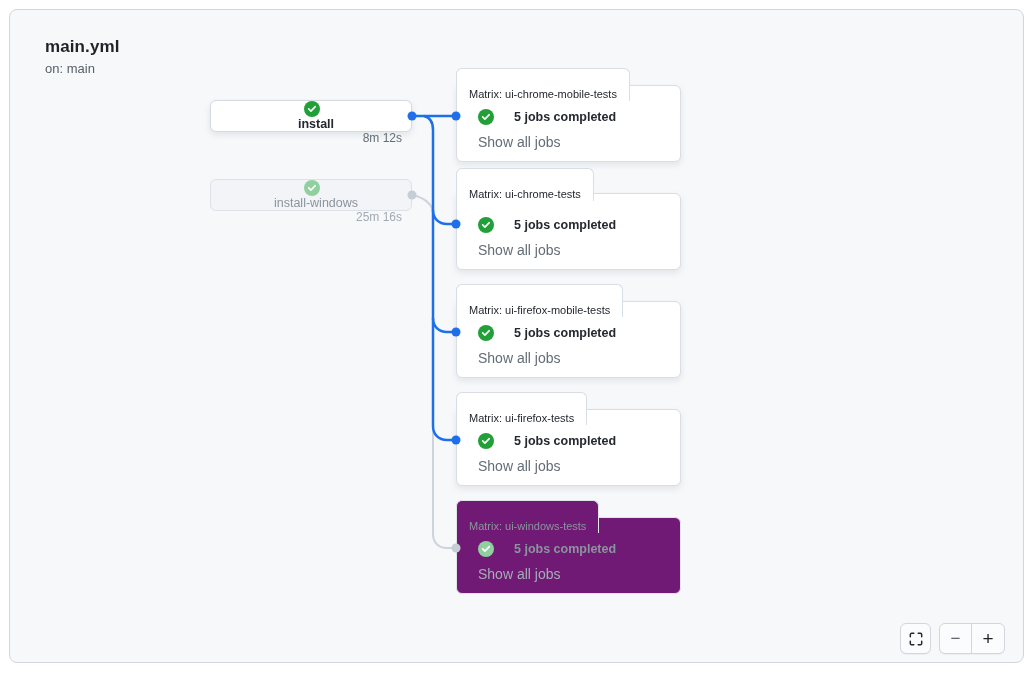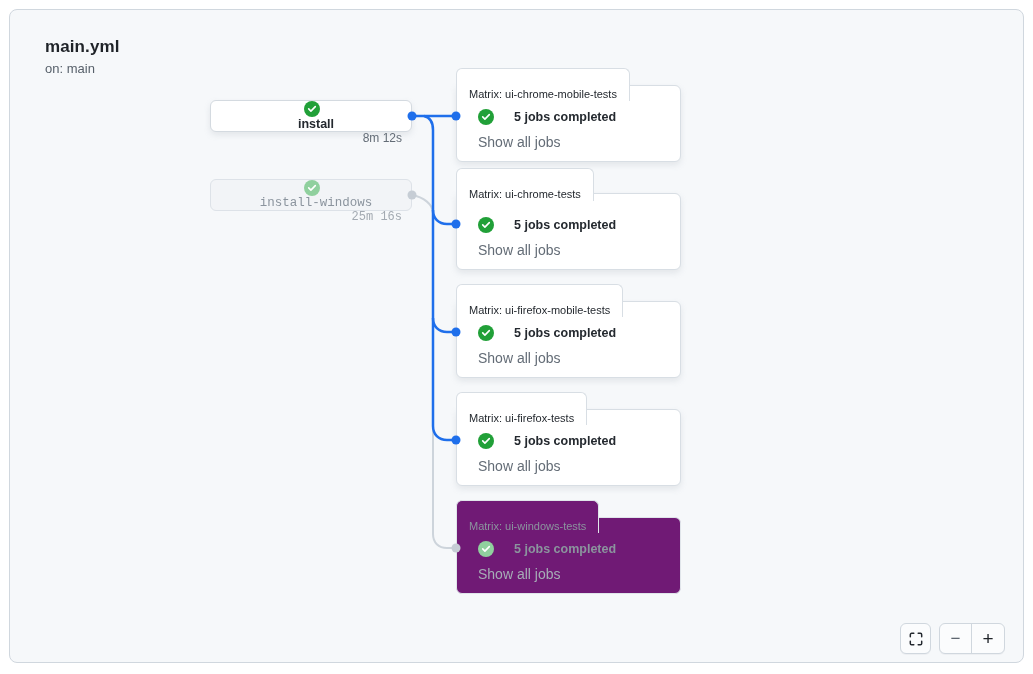--- a/index.html
+++ b/index.html
@@ -18,21 +18,21 @@
 
   
   .job-card {
     position: absolute; left: 210px; width: 202px; height: 32px; z-index: 2;
     background: #ffffff; border: 1px solid #d4dae0; border-radius: 6px;
     box-shadow: 0 3px 6px rgba(140,149,159,0.18);
     display: flex; align-items: center; padding: 0 9px 0 10px; cursor: pointer; flex-direction: column;
   }
   .job-card .job-label { margin-left: 9px; font-size: 12.5px; font-weight: 700; color: #24292f; }
   .job-card .job-duration { margin-left: auto; font-size: 12px; color: #636c76; }
-  .job-card.muted { background: #f2f4f7; border-color: #dde2e8; box-shadow: none; font-family: Liberation Mono, monospace; }
+  .job-card.muted { background: #f2f4f7; border-color: #dde2e8; box-shadow: none; }
   .job-card.muted .job-label { color: #8b949e; font-weight: 400; }
   .job-card.muted .job-duration { color: #a3aab2; }
 
   .check { width: 16px; height: 16px; flex: 0 0 16px; display: inline-block; }
   .check svg { display: block; width: 16px; height: 16px; }
   .check.success circle { fill: #21a038; }
   .check.success-muted circle { fill: #90d09e; }
 
   
   .matrix-tab {

